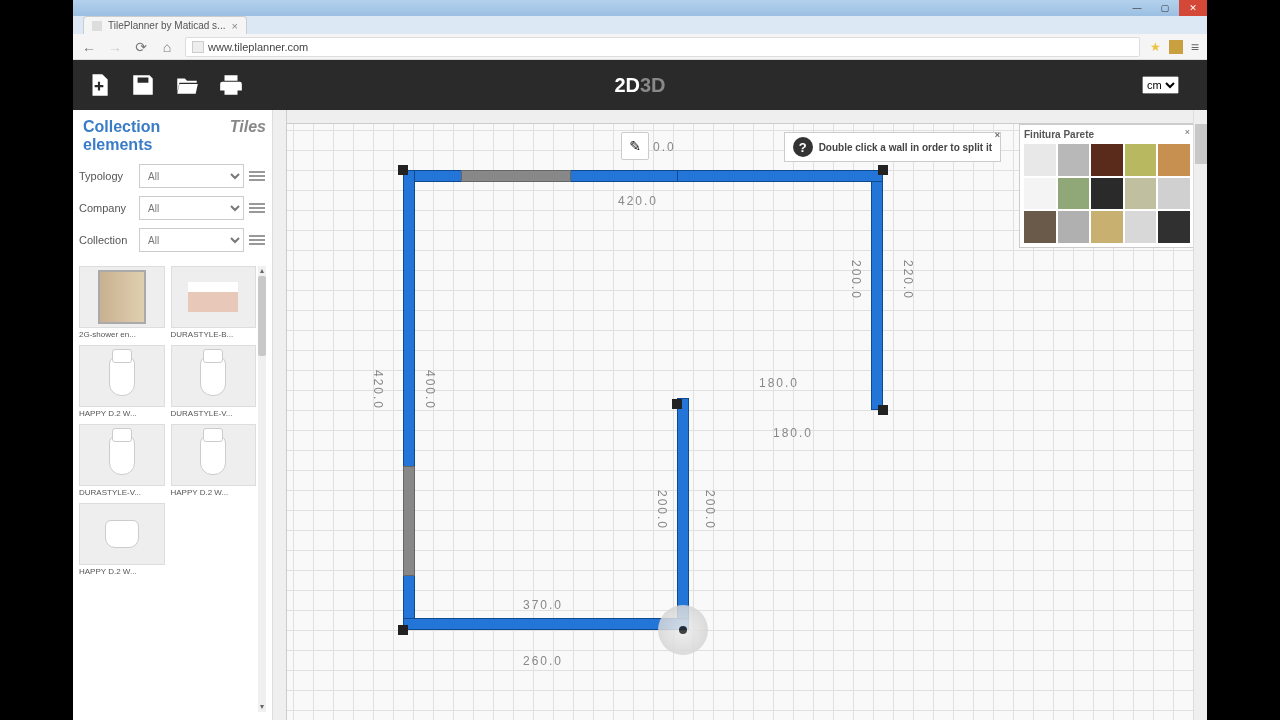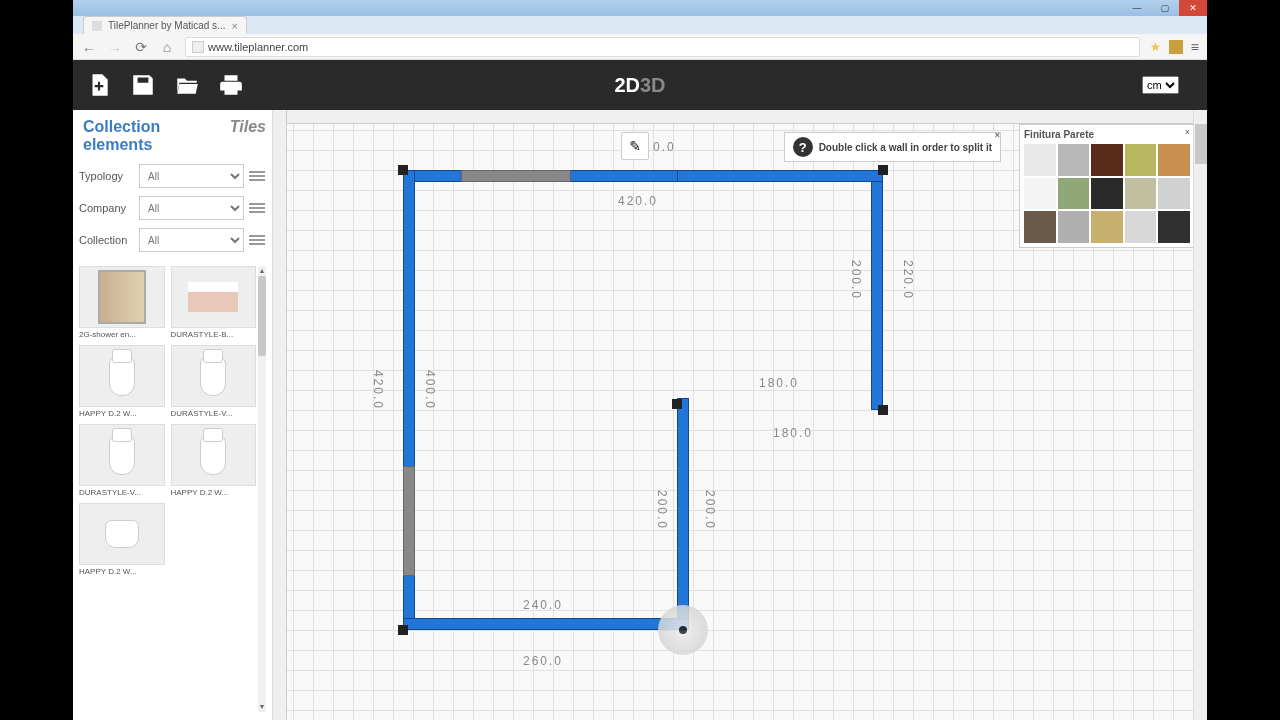--- a/index.html
+++ b/index.html
@@ -281,21 +281,21 @@
 
           <span class="dim" style="left:215px; top:24px">420.0</span>
           <span class="dim dim-v" style="left:-32px; top:200px">420.0</span>
           <span class="dim dim-v" style="left:20px; top:200px">400.0</span>
           <span class="dim dim-v" style="left:498px; top:90px">220.0</span>
           <span class="dim dim-v" style="left:446px; top:90px">200.0</span>
           <span class="dim" style="left:356px; top:206px">180.0</span>
           <span class="dim" style="left:370px; top:256px">180.0</span>
           <span class="dim dim-v" style="left:252px; top:320px">200.0</span>
           <span class="dim dim-v" style="left:300px; top:320px">200.0</span>
-          <span class="dim" style="left:120px; top:428px">240.0</span>
+          <span class="dim" style="left:120px; top:428px">370.0</span>
           <span class="dim" style="left:120px; top:484px">260.0</span>
         </div>
 
         <div class="palette">
           <div class="palette-title">Finitura Parete</div>
           <span class="px">×</span>
           <div class="swatches" id="swatches">
               <div class="swatch" style="background: rgb(232, 232, 232);"></div>
               <div class="swatch" style="background: rgb(184, 184, 184);"></div>
               <div class="swatch" style="background: rgb(90, 42, 26);"></div>

